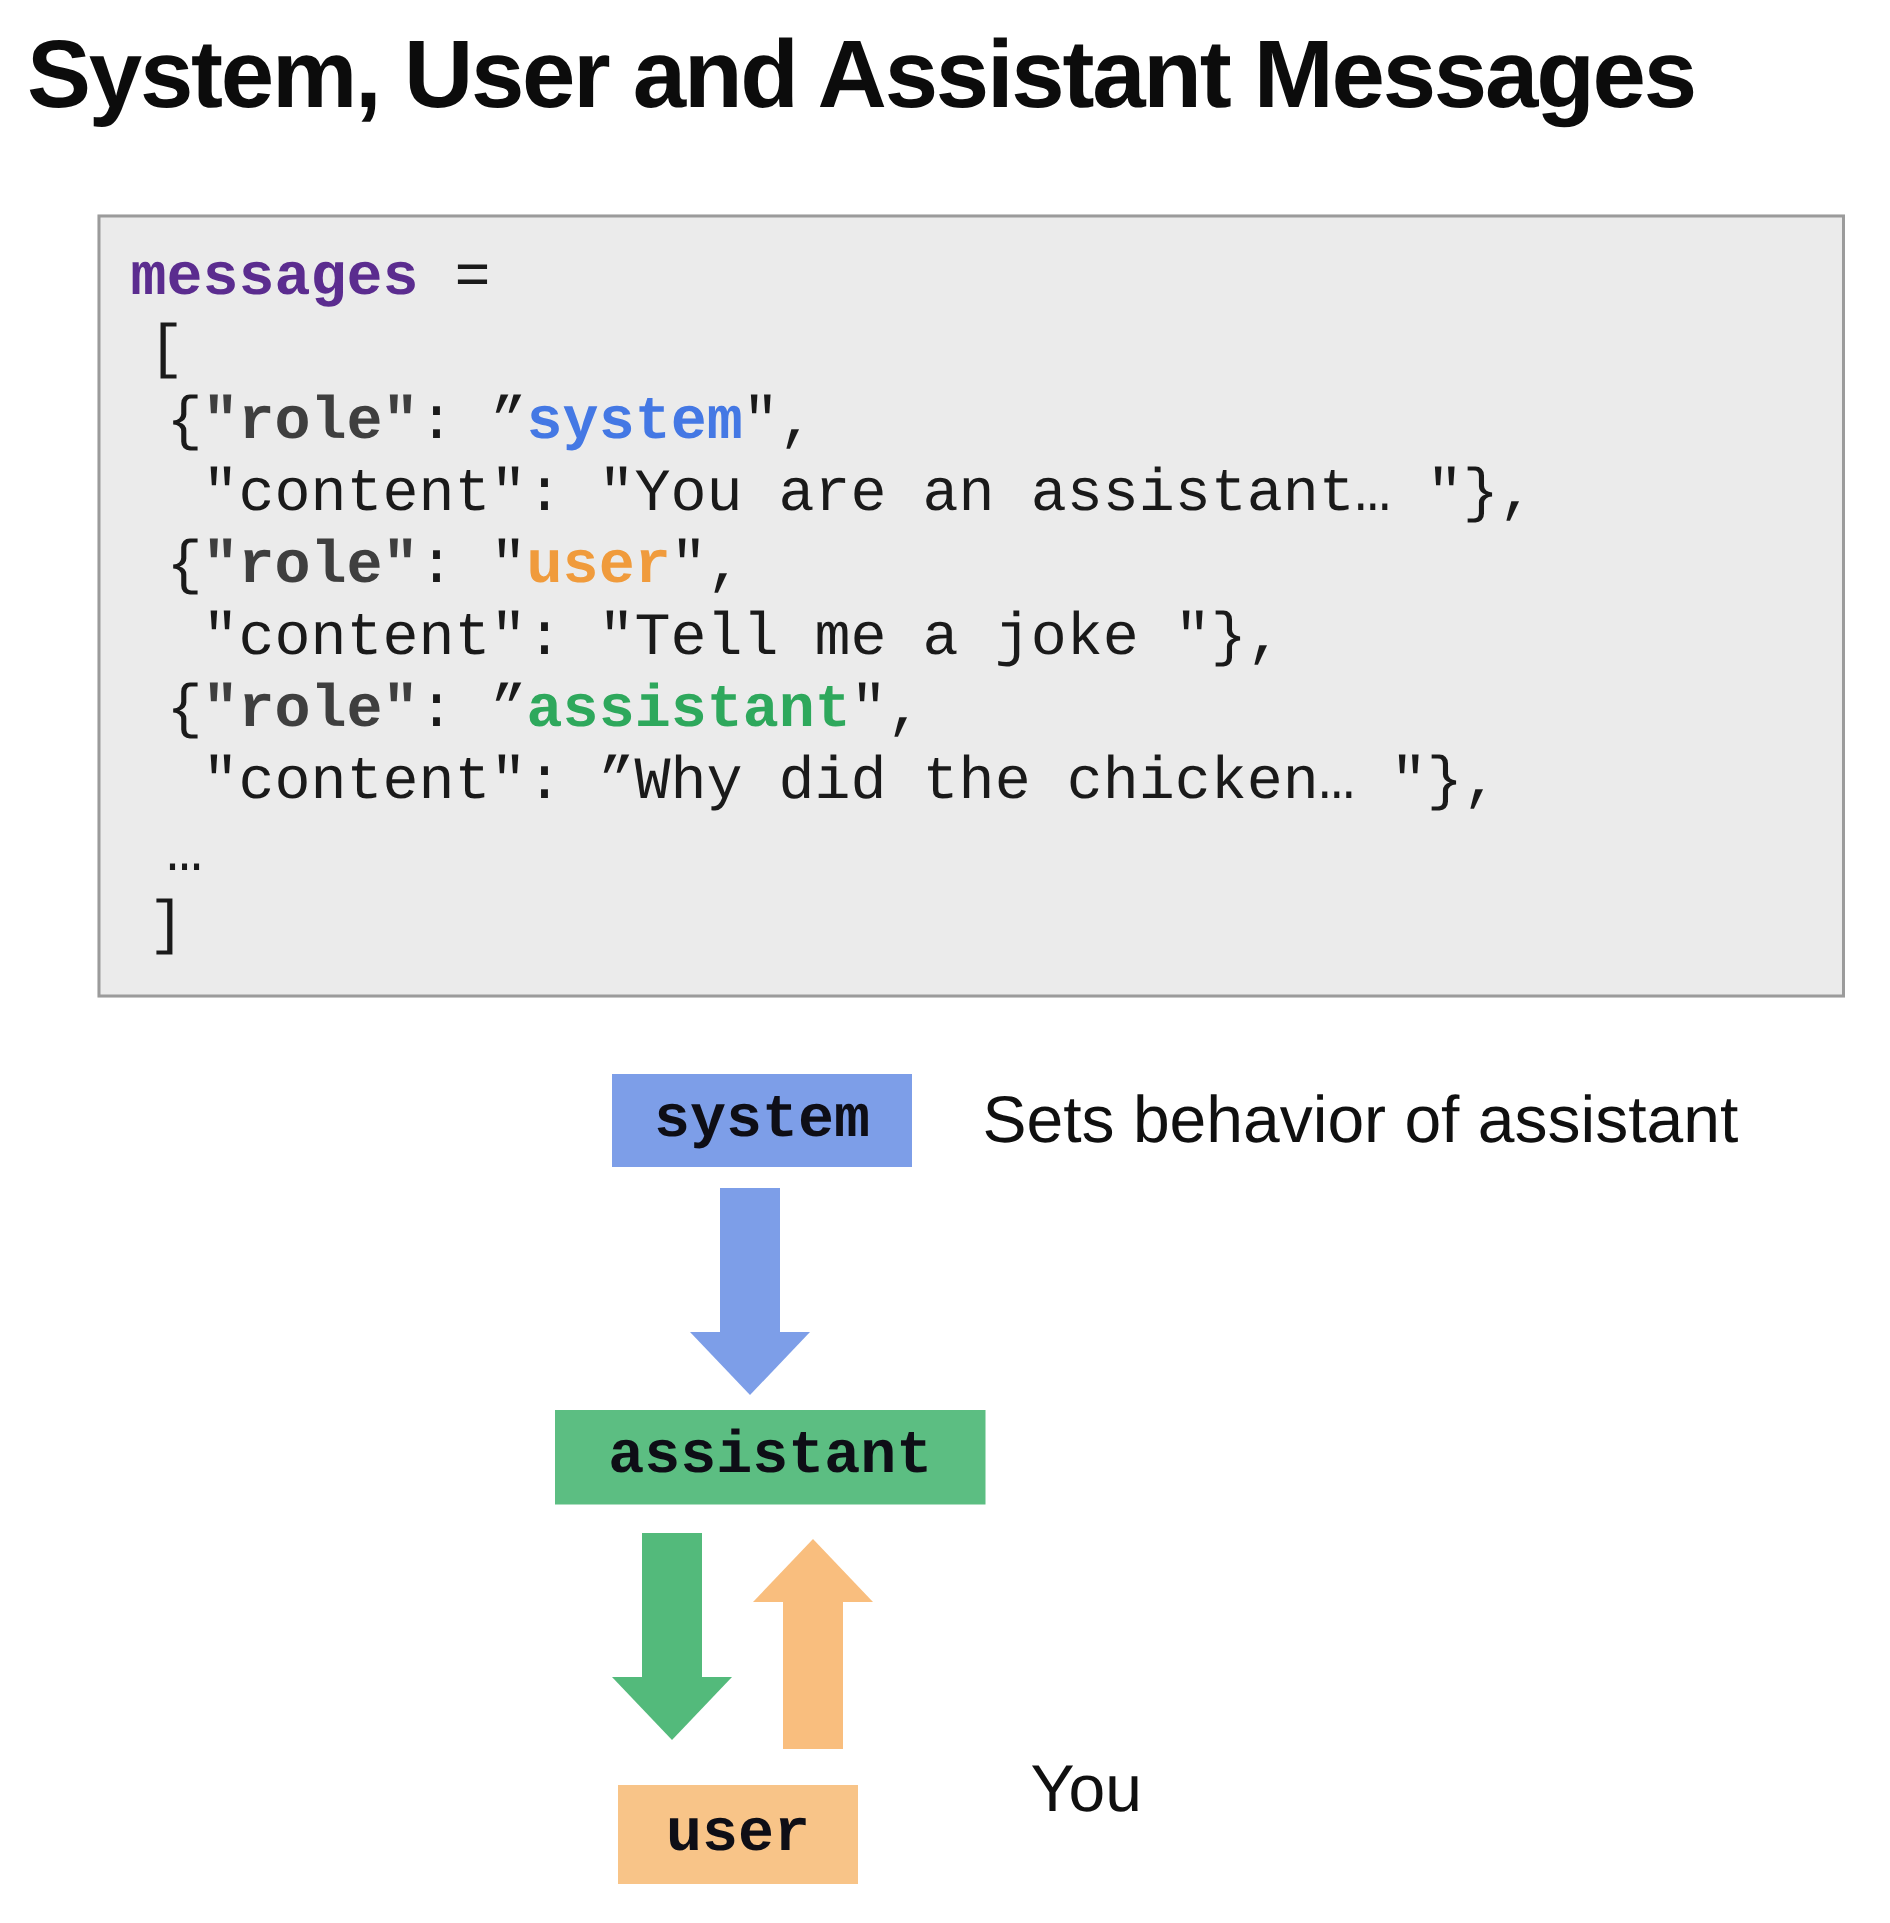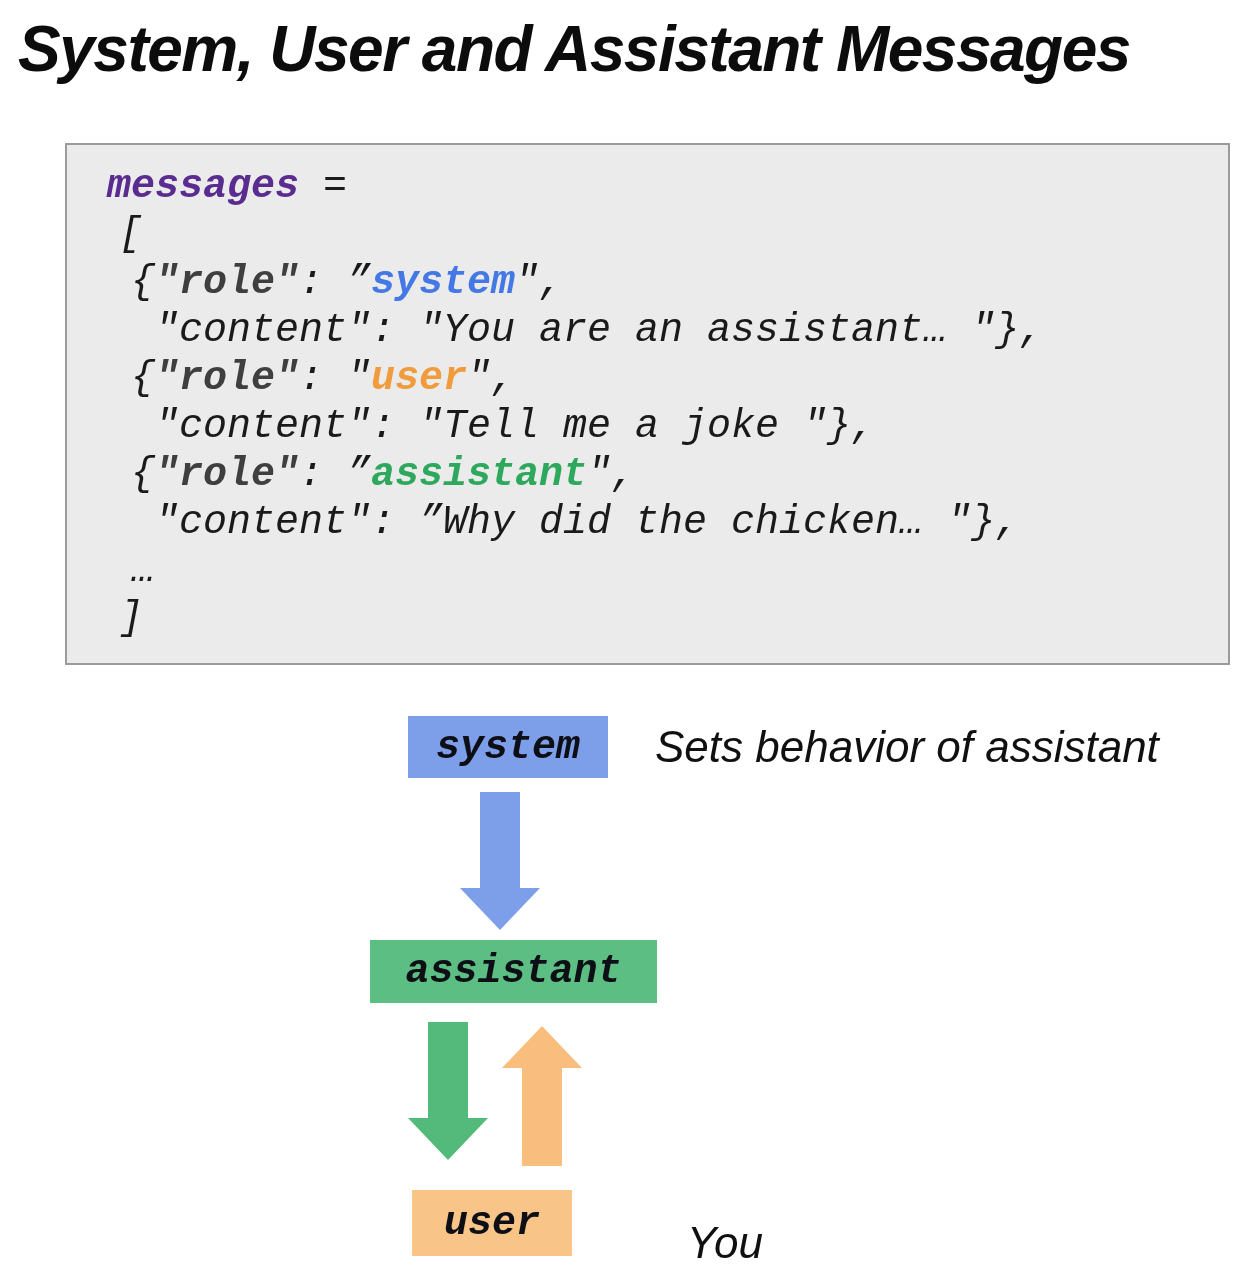--- a/index.html
+++ b/index.html
@@ -1,15 +1,15 @@
 <!DOCTYPE html>
 <html><head>
 <meta charset="utf-8">
 <style>
-  * { margin:0; padding:0; box-sizing:border-box;font-style:italic; }
+  * { margin:0; padding:0; box-sizing:border-box; }
   body {
     background:#ffffff;
     font-family:"Liberation Sans", sans-serif;
   }
   .canvas {
     position:relative;
     width:1260px;
     height:1282px;
     background:#ffffff;
     overflow:hidden;
@@ -29,21 +29,21 @@
   .codeblock {
     position:absolute;
     left:65px;
     top:143px;
     width:1165px;
     height:522px;
     background:#ebebeb;
     border:2px solid #9b9b9b;
   }
   .code {
-    padding:18px 0 0 40px;
+    padding:18px 0 0 20px;
     font-family:"Liberation Mono","DejaVu Sans Mono",monospace;
     font-size:40px;
     line-height:48px;
     color:#1a1a1a;
   }
   .line { white-space:pre; }
   .ind-half { padding-left:12px; }
   .ind-1 { padding-left:24px; }
   .ind-2 { padding-left:48px; }
   .kw        { color:#5b2c8f; font-weight:bold; }
@@ -69,21 +69,21 @@
     position:absolute;
     display:flex;
     align-items:center;
     font-size:44px;
     font-weight:500;
     color:#101010;
     white-space:nowrap;
   }
   .desc-system    { left:655px; top:716px;  height:62px; }
   .desc-assistant { left:690px; top:940px;  height:63px; }
-  .desc-user      { left:687px; top:1210px; height:66px; }
+  .desc-user      { left:687px; top:1160px; height:66px; }
   .shaft { position:absolute; }
   .head  { position:absolute; width:0; height:0;
            border-left:40px solid transparent;
            border-right:40px solid transparent; }
   .arrow-blue-shaft  { left:480px; top:792px;  width:40px; height:96px; background:#7d9ee8; }
   .arrow-blue-head   { left:460px; top:888px;  border-top:42px solid #7d9ee8; }
   .arrow-green-shaft { left:428px; top:1022px; width:40px; height:96px; background:#53ba7b; }
   .arrow-green-head  { left:408px; top:1118px; border-top:42px solid #53ba7b; }
   .arrow-orange-head { left:502px; top:1026px; border-bottom:42px solid #f9be7e; }
   .arrow-orange-shaft{ left:522px; top:1068px; width:40px; height:98px; background:#f9be7e; }

